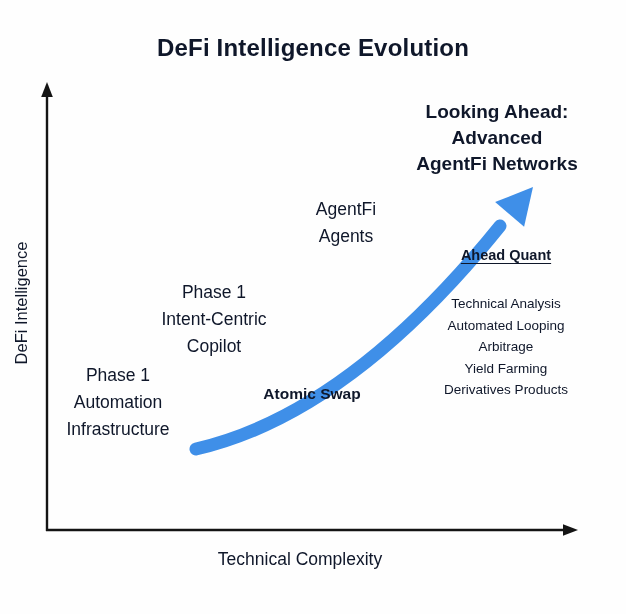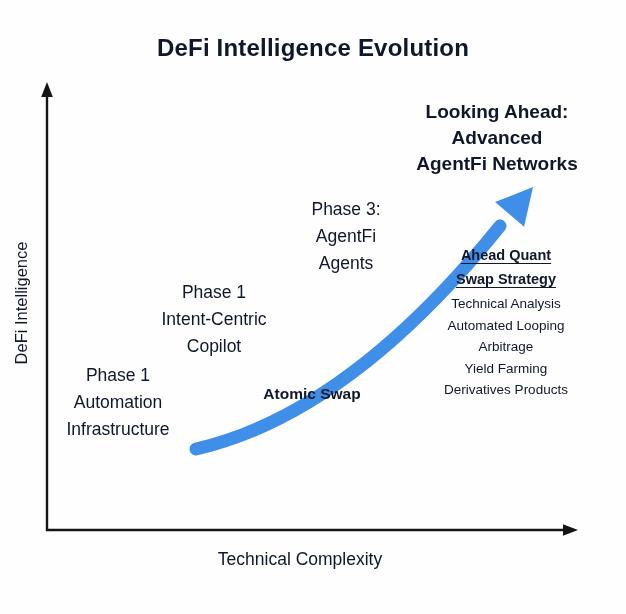--- a/index.html
+++ b/index.html
@@ -121,36 +121,34 @@
     <div>Infrastructure</div>
   </div>
 
   <div class="txt phase phase-2">
     <div>Phase 1</div>
     <div>Intent-Centric</div>
     <div>Copilot</div>
   </div>
 
   <div class="txt phase phase-3">
-    <div>Phase 3:</div>
     <div>AgentFi</div>
     <div>Agents</div>
   </div>
 
   <div class="txt phase phase-4">
     <div>Looking Ahead:</div>
     <div>Advanced</div>
     <div>AgentFi Networks</div>
   </div>
 
   <div class="txt atomic-swap">Atomic Swap</div>
 
   <div class="txt strategy-heading">
     <span class="u">Ahead Quant</span>
-    <span class="u">Swap Strategy</span>
   </div>
 
   <div class="txt strategy-items">
     <span>Technical Analysis</span>
     <span>Automated Looping</span>
     <span>Arbitrage</span>
     <span>Yield Farming</span>
     <span>Derivatives Products</span>
   </div>
 

